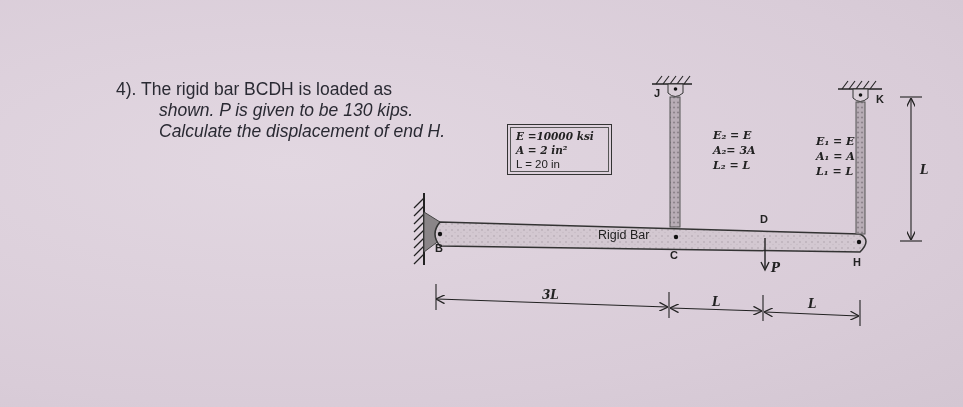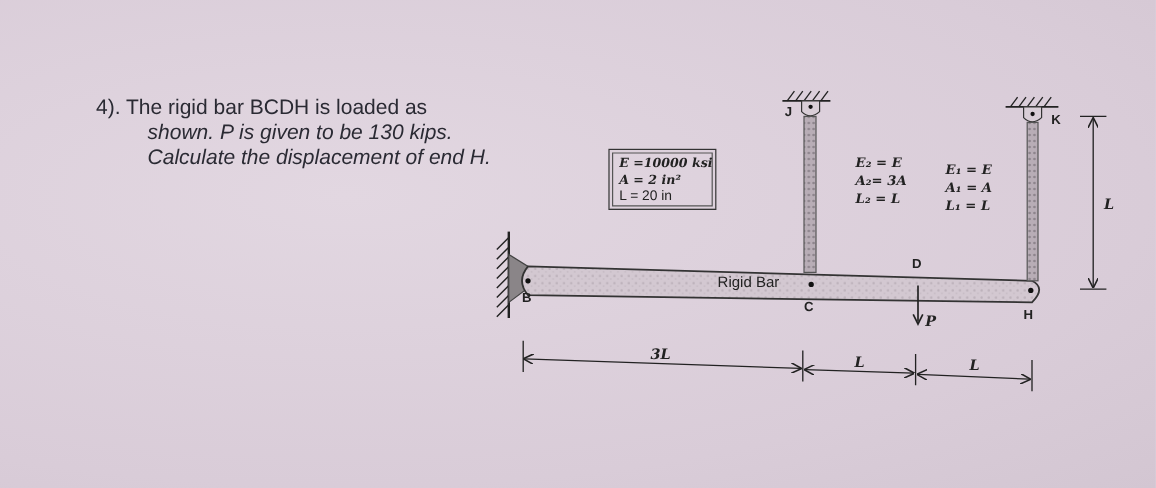--- a/index.html
+++ b/index.html
@@ -6,28 +6,28 @@
   body {
     width: 963px; height: 407px; overflow: hidden; position: relative;
     background: #ddd1dc;
     background-image: radial-gradient(ellipse at 30% 40%, #e2d7e1 0%, #d9ccd8 70%, #d3c6d2 100%);
     font-family: "Liberation Sans", sans-serif;
   }
   .problem {
     position: absolute; left: 80px; top: 79px; width: 360px;
     color: #2a2a33; font-size: 17.5px; line-height: 21px;
   }
-  .problem .line { display: block; white-space: nowrap; }
+  .problem .line { display: block; white-space: nowrap; margin-left: 36px; }
   .problem .indent { padding-left: 43px; font-style: italic; }
   svg#diagram { position: absolute; left: 0; top: 0; }
   .lbl { font-family: "Liberation Sans", sans-serif; font-weight: bold; fill: #222; }
   .math { font-family: "DejaVu Serif", serif; font-style: italic; font-weight: bold; fill: #222; }
   .plain { font-family: "Liberation Sans", sans-serif; fill: #222; }
   .propbox {
-    position: absolute; left: 507px; top: 124px; width: 90px; height: 51px;
+    position: absolute; left: 507px; top: 124px; width: 105px; height: 51px;
     border: 1.5px solid #333; box-shadow: inset 0 0 0 2px #ddd1dc, inset 0 0 0 3px #555;
     padding: 4px 0 0 8px; box-sizing: border-box;
     font-size: 11.5px; line-height: 14px; color: #222;
   }
   .propbox .row { white-space: nowrap; }
   .propbox .it { font-family: "DejaVu Serif", serif; font-style: italic; font-weight: bold; font-size: 10.5px; }
   .proplist {
     position: absolute; font-family: "DejaVu Serif", serif; font-style: italic; font-weight: bold;
     font-size: 11px; line-height: 15px; color: #222;
   }
@@ -47,21 +47,21 @@
   <div class="row it">A = 2 in²</div>
   <div class="row">L = 20 in</div>
 </div>
 
 <div class="proplist" style="left:713px; top:128px;">
   <div class="row">E₂ = E</div>
   <div class="row">A₂= 3A</div>
   <div class="row">L₂ = L</div>
 </div>
 
-<div class="proplist" style="left:788px; top:134px;">
+<div class="proplist" style="left:816px; top:134px;">
   <div class="row">E₁ = E</div>
   <div class="row">A₁ = A</div>
   <div class="row">L₁ = L</div>
 </div>
 
 <svg id="diagram" width="963" height="407" viewBox="0 0 963 407">
   <defs>
     <pattern id="barTex" width="6" height="6" patternUnits="userSpaceOnUse">
       <rect width="6" height="6" fill="#d3c8d1"></rect>
       <circle cx="2" cy="2" r="1" fill="#bdb2bb"></circle>

